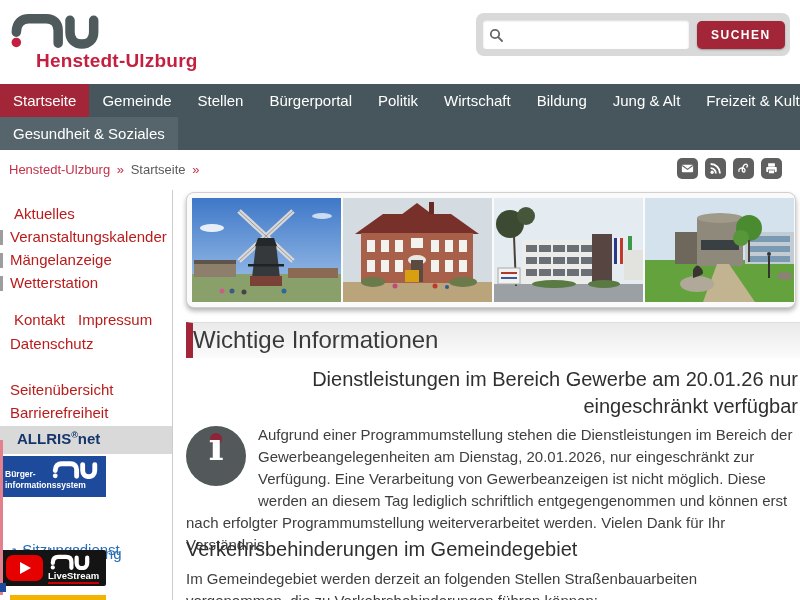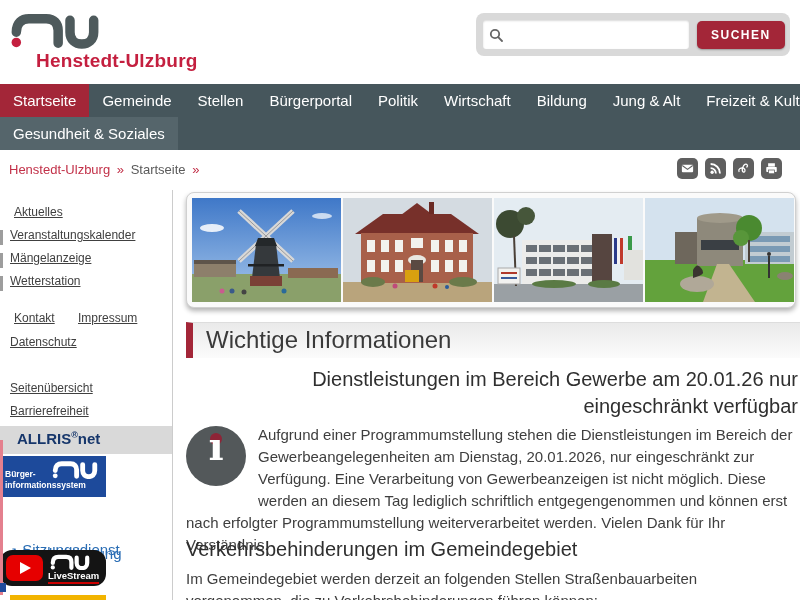--- a/index.html
+++ b/index.html
@@ -33,53 +33,53 @@
   
   #breadcrumb{position:absolute;left:9px;top:162px;font-size:13px;color:#c23048;}
   #breadcrumb .crumb{color:#c23048;cursor:pointer;}
   #breadcrumb .current{color:#5a5a5a;cursor:pointer;}
   #breadcrumb .sep{color:#c23048;padding:0 3px;}
   #toolbar{position:absolute;right:18px;top:158px;display:flex;gap:7px;}
   .tbicon{width:21px;height:21px;background:#5f5f5f;border-radius:5px;display:flex;align-items:center;justify-content:center;cursor:pointer;}
 
   
   #sidebar-border{position:absolute;left:172px;top:190px;width:1px;height:410px;background:#ccc;}
-  .side-link{position:absolute;font-size:12px;color:#404040;cursor:pointer;white-space:nowrap;text-decoration:underline;}
+  .side-link{position:absolute;font-size:15px;color:#b91c1c;cursor:pointer;white-space:nowrap;}
   .side-bar-mark{position:absolute;left:0;width:3px;height:15px;background:#9d9d9d;}
   .dsgvo{border-bottom:1px dotted #c0392b;}
   #allris-panel{position:absolute;left:0;top:426px;width:172px;height:28px;background:#d9d9d9;}
   #allris-text{position:absolute;left:17px;top:430px;font-size:15px;font-weight:bold;color:#16366b;cursor:pointer;}
   #allris-text sup{font-size:9px;}
   #buerger-banner{position:absolute;left:0;top:456px;width:106px;height:41px;background:#1d4a9b;cursor:pointer;}
   #buerger-banner .l1{position:absolute;left:5px;top:13px;font-size:8.5px;font-weight:bold;color:#fff;}
   #buerger-banner .l2{position:absolute;left:5px;top:24px;font-size:8.5px;font-weight:bold;color:#fff;}
   #buerger-banner svg{position:absolute;right:8px;top:3px;}
   .ext-link{position:absolute;font-size:15px;color:#2a6db4;cursor:pointer;margin-top:36px;}
   .ext-arrow{font-size:11px;margin-right:5px;color:#2a6db4;}
-  #livestream{position:absolute;left:0;top:550px;width:106px;height:36px;background:#141414;border-radius:12px;cursor:pointer;}
+  #livestream{position:absolute;left:0;top:550px;width:106px;height:36px;background:#141414;border-radius:2px;cursor:pointer;}
   #yt-badge{position:absolute;left:6px;top:5px;width:37px;height:26px;background:#e60000;border-radius:7px;}
   #yt-badge:after{content:"";position:absolute;left:14px;top:7px;border-left:11px solid #fff;
                   border-top:6px solid transparent;border-bottom:6px solid transparent;}
   #livestream svg{position:absolute;left:50px;top:3px;}
   #livestream .ls{position:absolute;left:48px;top:20px;font-size:9.5px;font-weight:bold;color:#fff;border-bottom:2px solid #c00;padding-bottom:1px;}
   #pink-line{position:absolute;left:0;top:440px;width:3px;height:155px;background:#e4808e;}
   #blue-chip{position:absolute;left:0;top:583px;width:6px;height:9px;background:#1d4a9b;}
   #yellow-bar{position:absolute;left:10px;top:595px;width:96px;height:5px;background:#f2b400;}
 
   
   #photo-strip{position:absolute;left:186px;top:192px;width:610px;height:116px;background:#fafafa;
                border:1px solid #d0d0d0;border-radius:8px;box-shadow:0 3px 5px rgba(0,0,0,.3);
                box-sizing:border-box;padding:5px;display:flex;gap:2px;overflow:hidden;}
   .photo{width:149px;height:104px;overflow:hidden;flex:none;}
   .photo svg{display:block;}
 
   #section-bar{position:absolute;left:186px;top:322px;width:614px;height:36px;
                background:linear-gradient(#eaeaea,#fbfbfb);border-left:7px solid #a32638;
                border-top:1px solid #ddd;box-sizing:border-box;}
-  #section-bar h1{margin:0;padding-left:13px;font-size:24px;line-height:34px;font-weight:normal;color:#3a3a3a;}
+  #section-bar h1{margin:0;font-size:24px;line-height:34px;font-weight:normal;color:#3a3a3a;}
 
   .art-title{position:absolute;left:186px;width:612px;font-size:20px;line-height:27px;color:#2f2f2f;font-weight:normal;margin:0;}
   #art1-title{top:366px;text-align:right;}
   #art2-title{top:536px;}
   .art-body{position:absolute;left:186px;width:610px;font-size:15px;line-height:22px;color:#3e3e3e;margin:0;}
   #art1-body{top:424px;}
   #art2-body{top:568px;}
 
   #info-icon{float:left;width:60px;height:60px;margin:2px 12px 14px 0;border-radius:50%;background:#53585a;position:relative;}
   #info-icon .idot{position:absolute;left:50%;top:7px;margin-left:-6px;width:12px;height:12px;border-radius:50%;background:#8e2437;}

